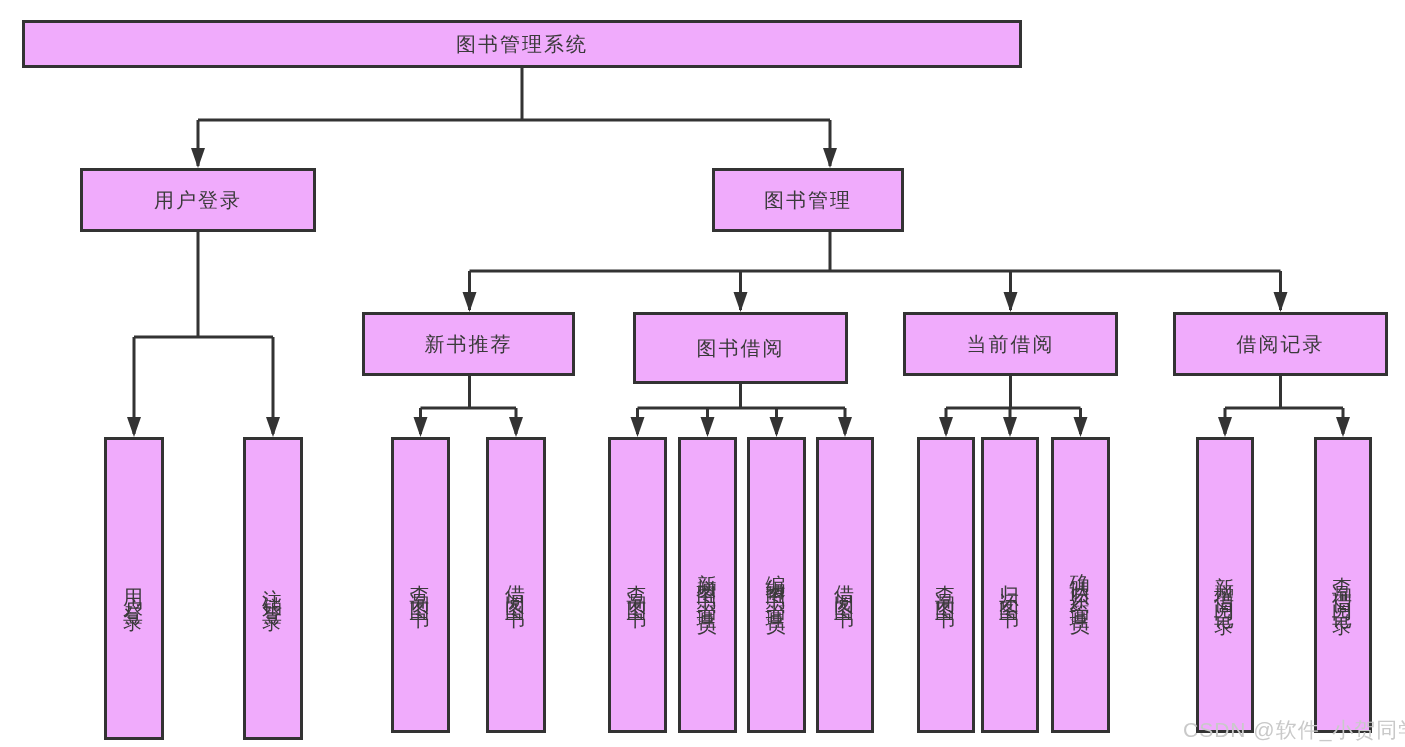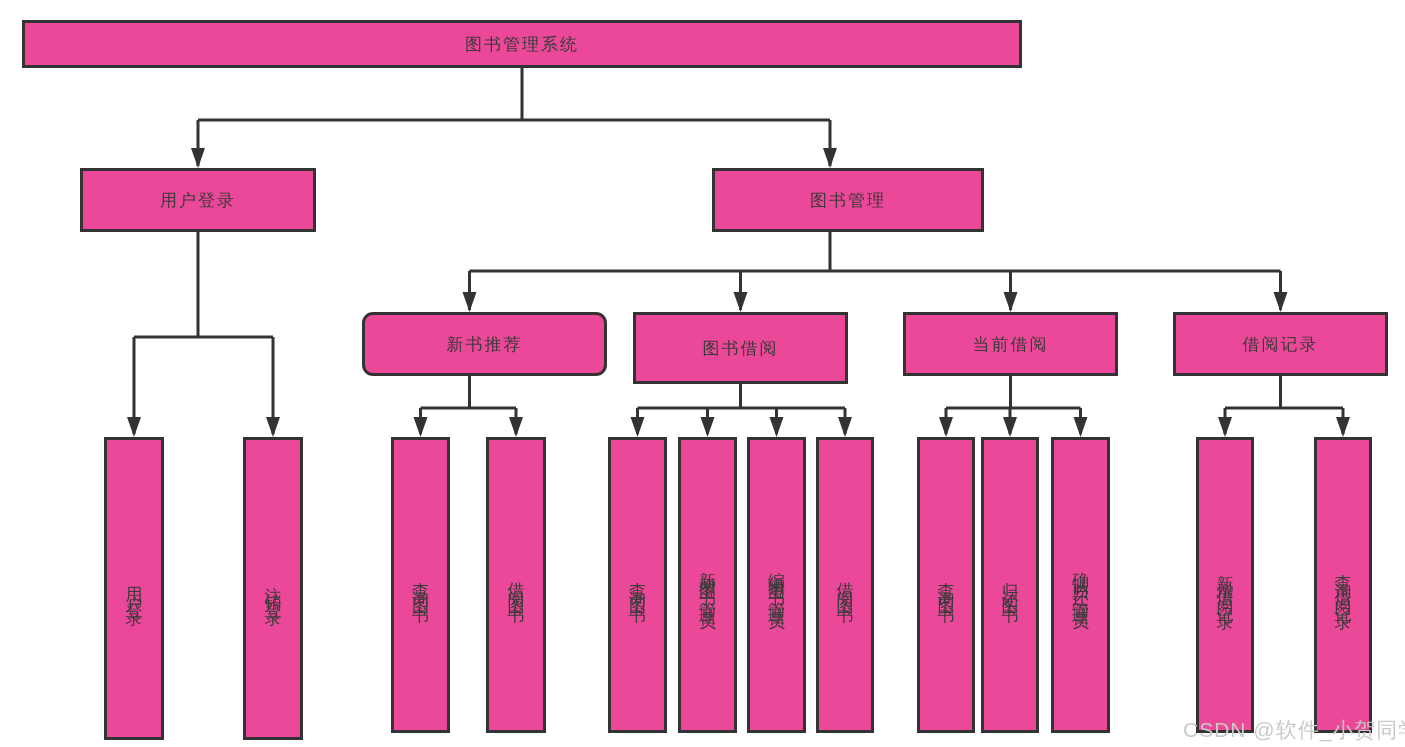--- a/index.html
+++ b/index.html
@@ -5,25 +5,25 @@
   * { margin: 0; padding: 0; box-sizing: border-box; }
   html, body { background: #ffffff; }
   body {
     font-family: "Liberation Sans", "DejaVu Sans", sans-serif;
     width: 1405px; height: 747px; position: relative; overflow: hidden;
   }
   #stage { position: absolute; left: 0; top: 0; width: 1405px; height: 747px; }
   #connectors { position: absolute; left: 0; top: 0; z-index: 1; }
   .node {
     position: absolute; z-index: 2;
-    background: #ec4899;
+    background: #f0abfc;
     border: 3px solid #333333;
     display: flex; align-items: center; justify-content: center;
     color: #3a3a3a;
-    font-size: 17px;
+    font-size: 20px;
     letter-spacing: 2px;
   }
   .hbox { text-align: center; }
   .vbox span {
     writing-mode: vertical-rl;
     text-orientation: mixed;
     letter-spacing: 8px;
     white-space: nowrap;
   }
   .vbox.long span { letter-spacing: 6px; }
@@ -81,25 +81,25 @@
     </g>
   </svg>
 
   <div class="node hbox" style="left:22px; top:20px; width:1000px; height:48px;">
     <span>图书管理系统</span>
   </div>
 
   <div class="node hbox" style="left:80px; top:168px; width:236px; height:64px;">
     <span>用户登录</span>
   </div>
-  <div class="node hbox" style="left:712px; top:168px; width:272px; height:64px;">
+  <div class="node hbox" style="left:712px; top:168px; width:192px; height:64px;">
     <span>图书管理</span>
   </div>
 
-  <div class="node hbox" style="left:362px; top:312px; width:245px; height:64px;border-radius:11px;">
+  <div class="node hbox" style="left:362px; top:312px; width:213px; height:64px;">
     <span>新书推荐</span>
   </div>
   <div class="node hbox" style="left:633px; top:312px; width:215px; height:72px;">
     <span>图书借阅</span>
   </div>
   <div class="node hbox" style="left:903px; top:312px; width:215px; height:64px;">
     <span>当前借阅</span>
   </div>
   <div class="node hbox" style="left:1173px; top:312px; width:215px; height:64px;">
     <span>借阅记录</span>

